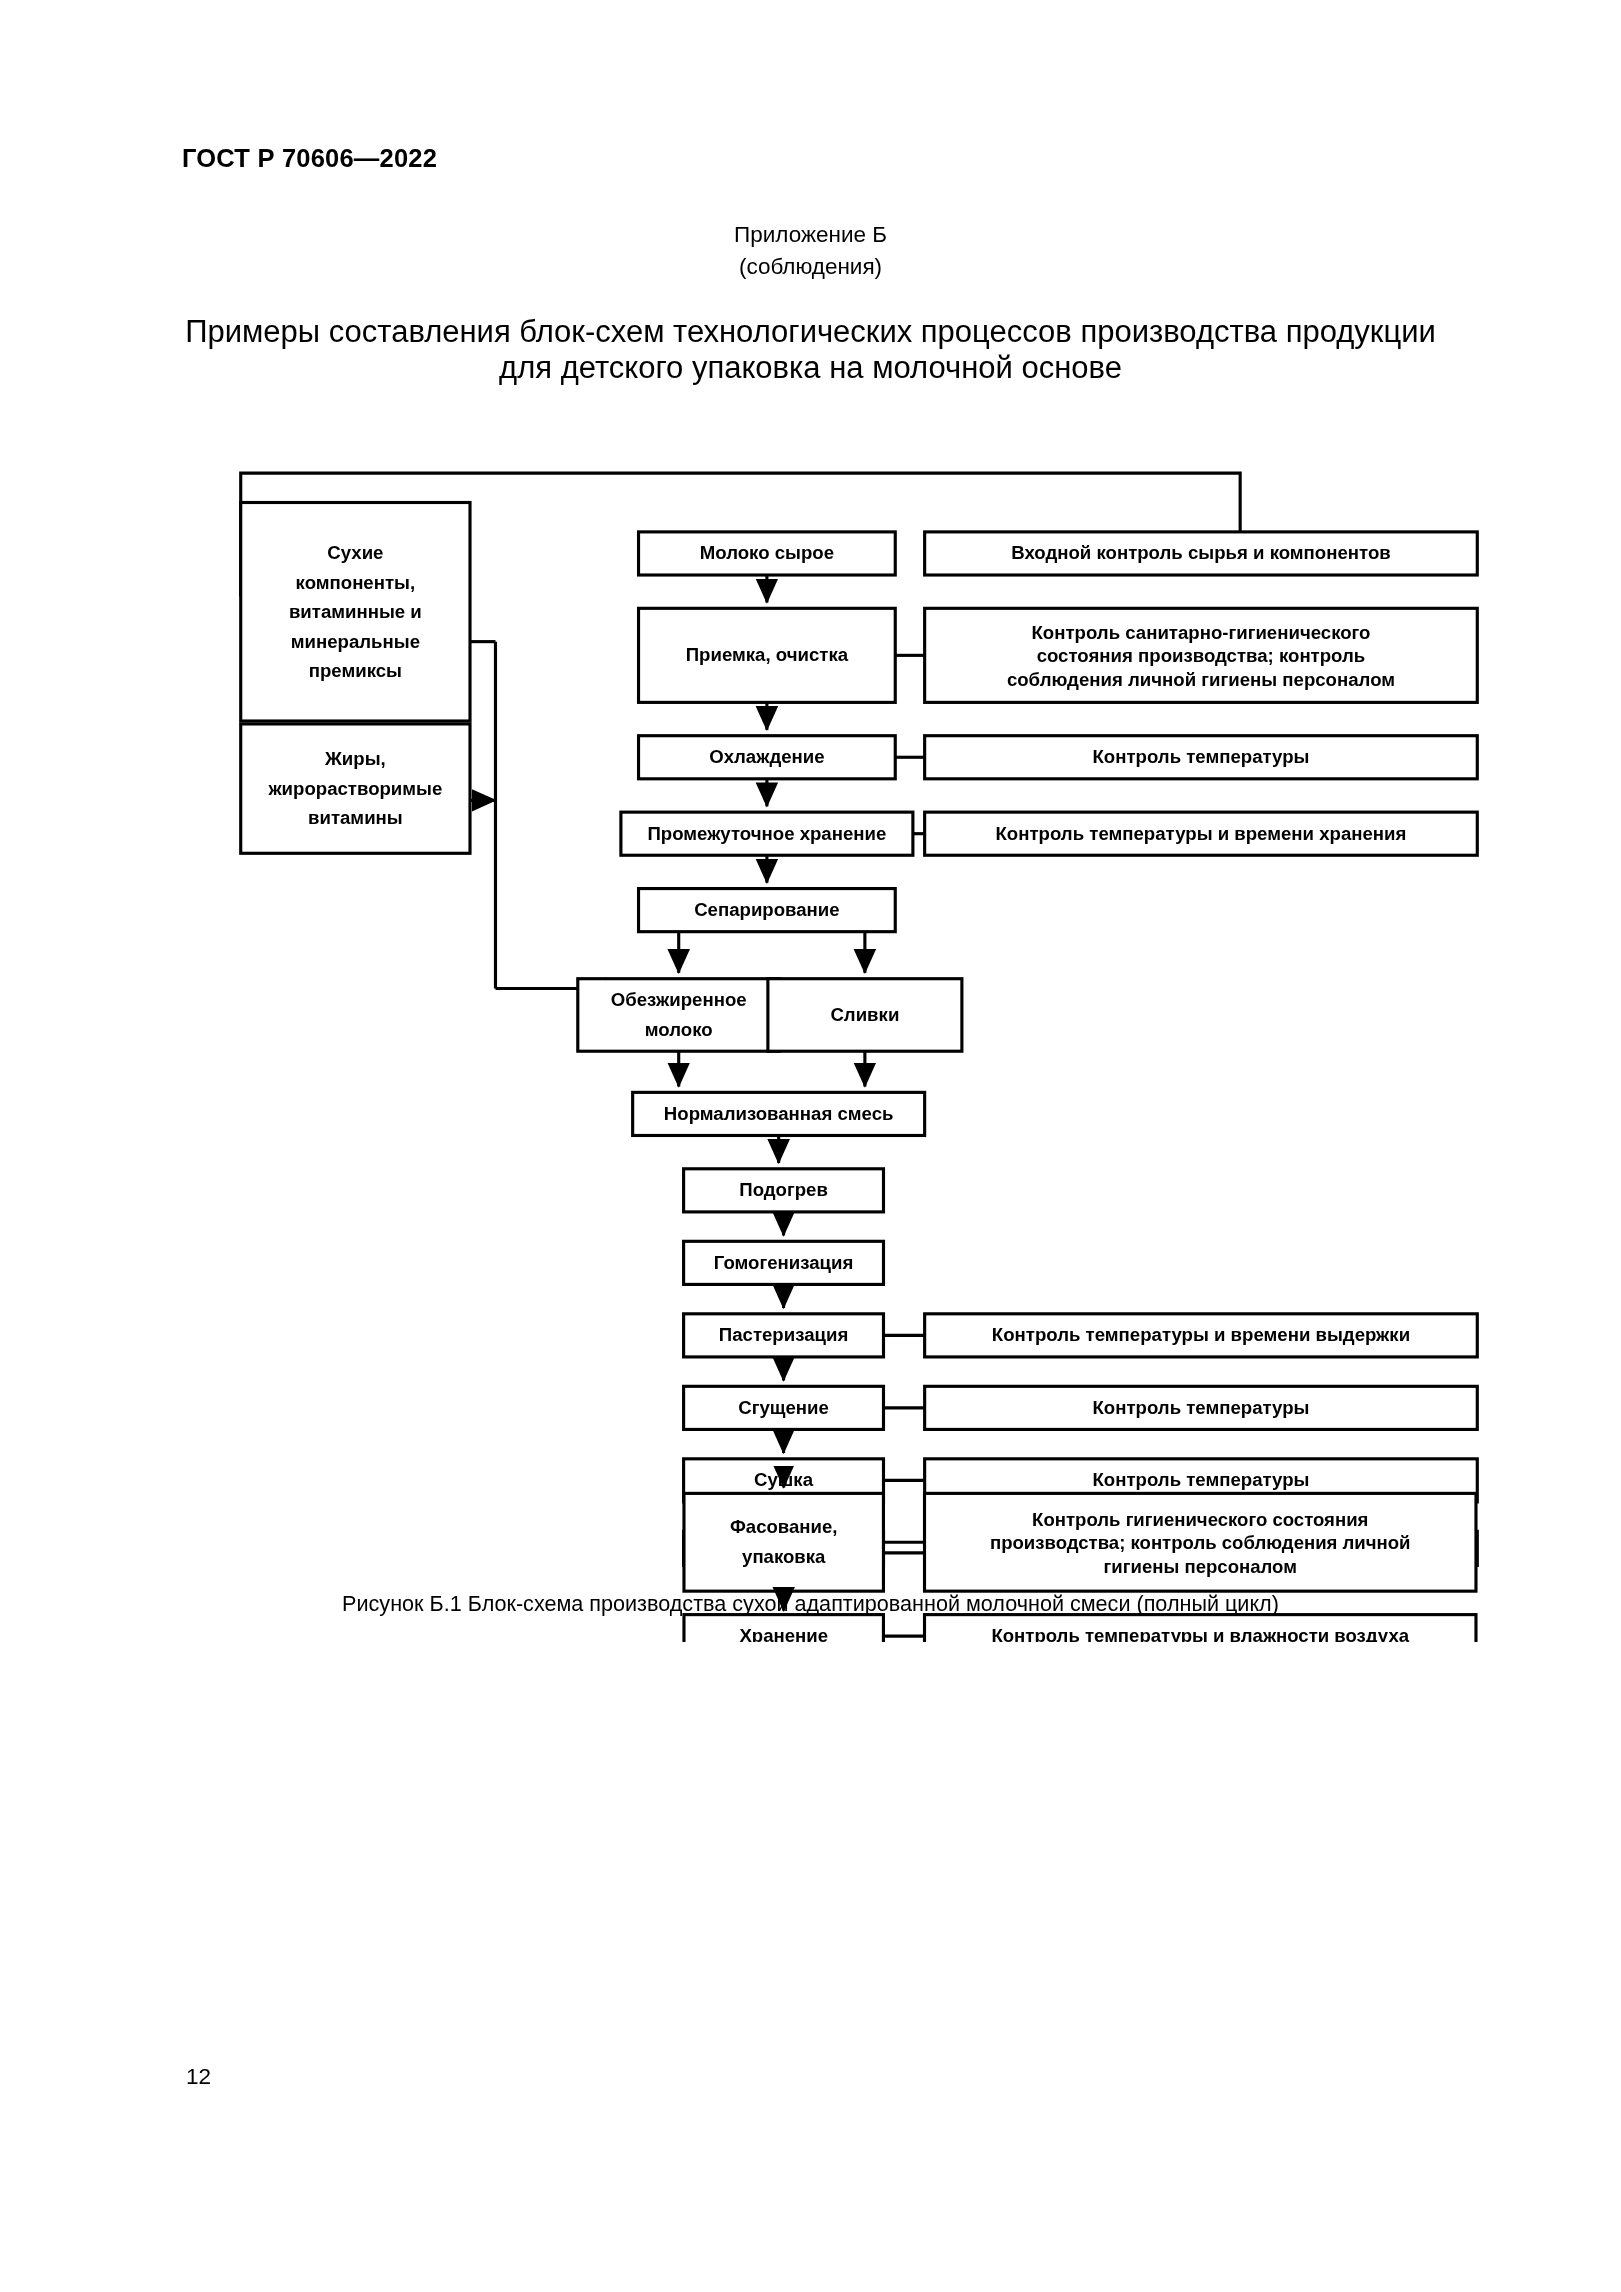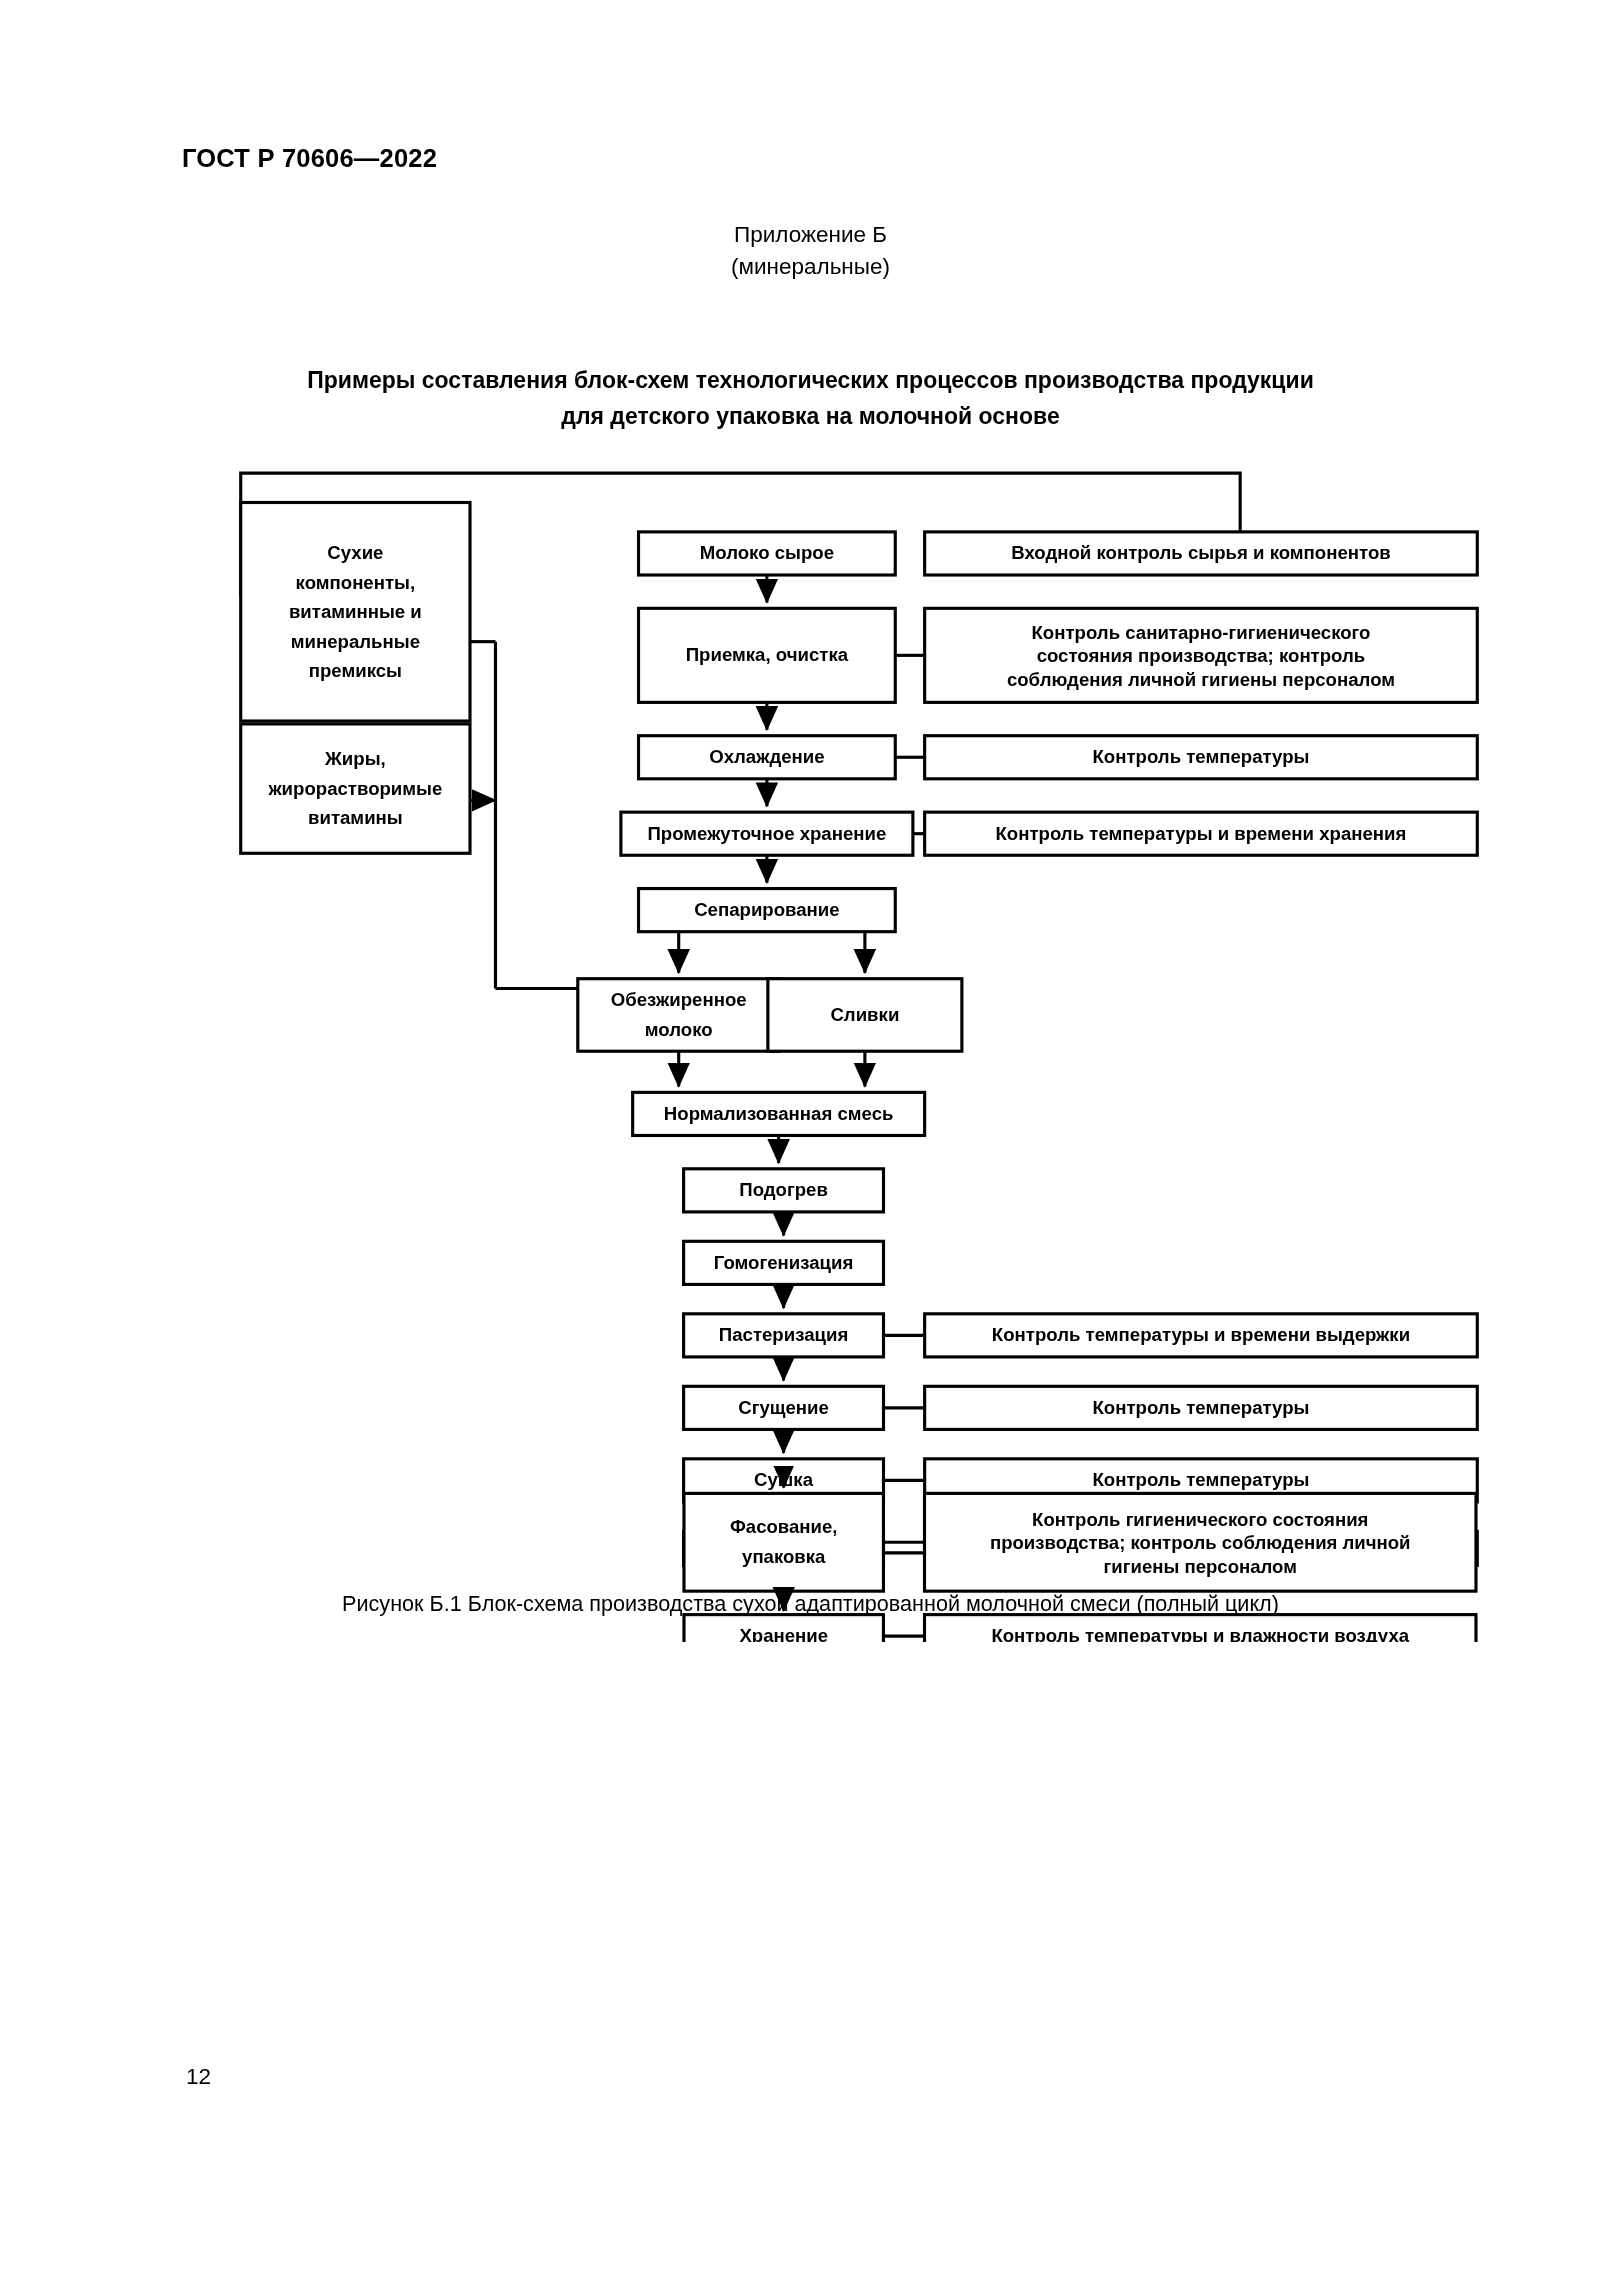--- a/index.html
+++ b/index.html
@@ -49,24 +49,23 @@
     font-weight: normal;
     line-height: 32px;
   }
 
   .main-title {
     position: absolute;
     left: 182px;
     top: 314px;
     width: 1257px;
     text-align: center;
-    font-size: 23px;
-    font-weight: bold;
+    font-size: 31px;
+    font-weight: normal;
     line-height: 36px;
-    margin-top: 48px;
   }
 
   
   .figure-wrap {
     position: absolute;
     left: 227px;
     top: 459px;
     width: 1264px;
     height: 1108px;
   }
@@ -115,21 +114,21 @@
 </style>
 </head>
 <body>
 
 <div class="page">
 
   <div class="doc-header">ГОСТ Р 70606—2022</div>
 
   <div class="annex-block">
     <div class="annex-title">Приложение Б</div>
-    <div class="annex-sub">(минеральные)</div>
+    <div class="annex-sub">(соблюдения)</div>
   </div>
 
   <div class="main-title">
     <div>Примеры составления блок-схем технологических процессов производства продукции</div>
     <div>для детского упаковка на молочной основе</div>
   </div>
 
   <div class="figure-wrap">
     <svg viewBox="0 0 1290 1130" xmlns="http://www.w3.org/2000/svg">
       <defs>

